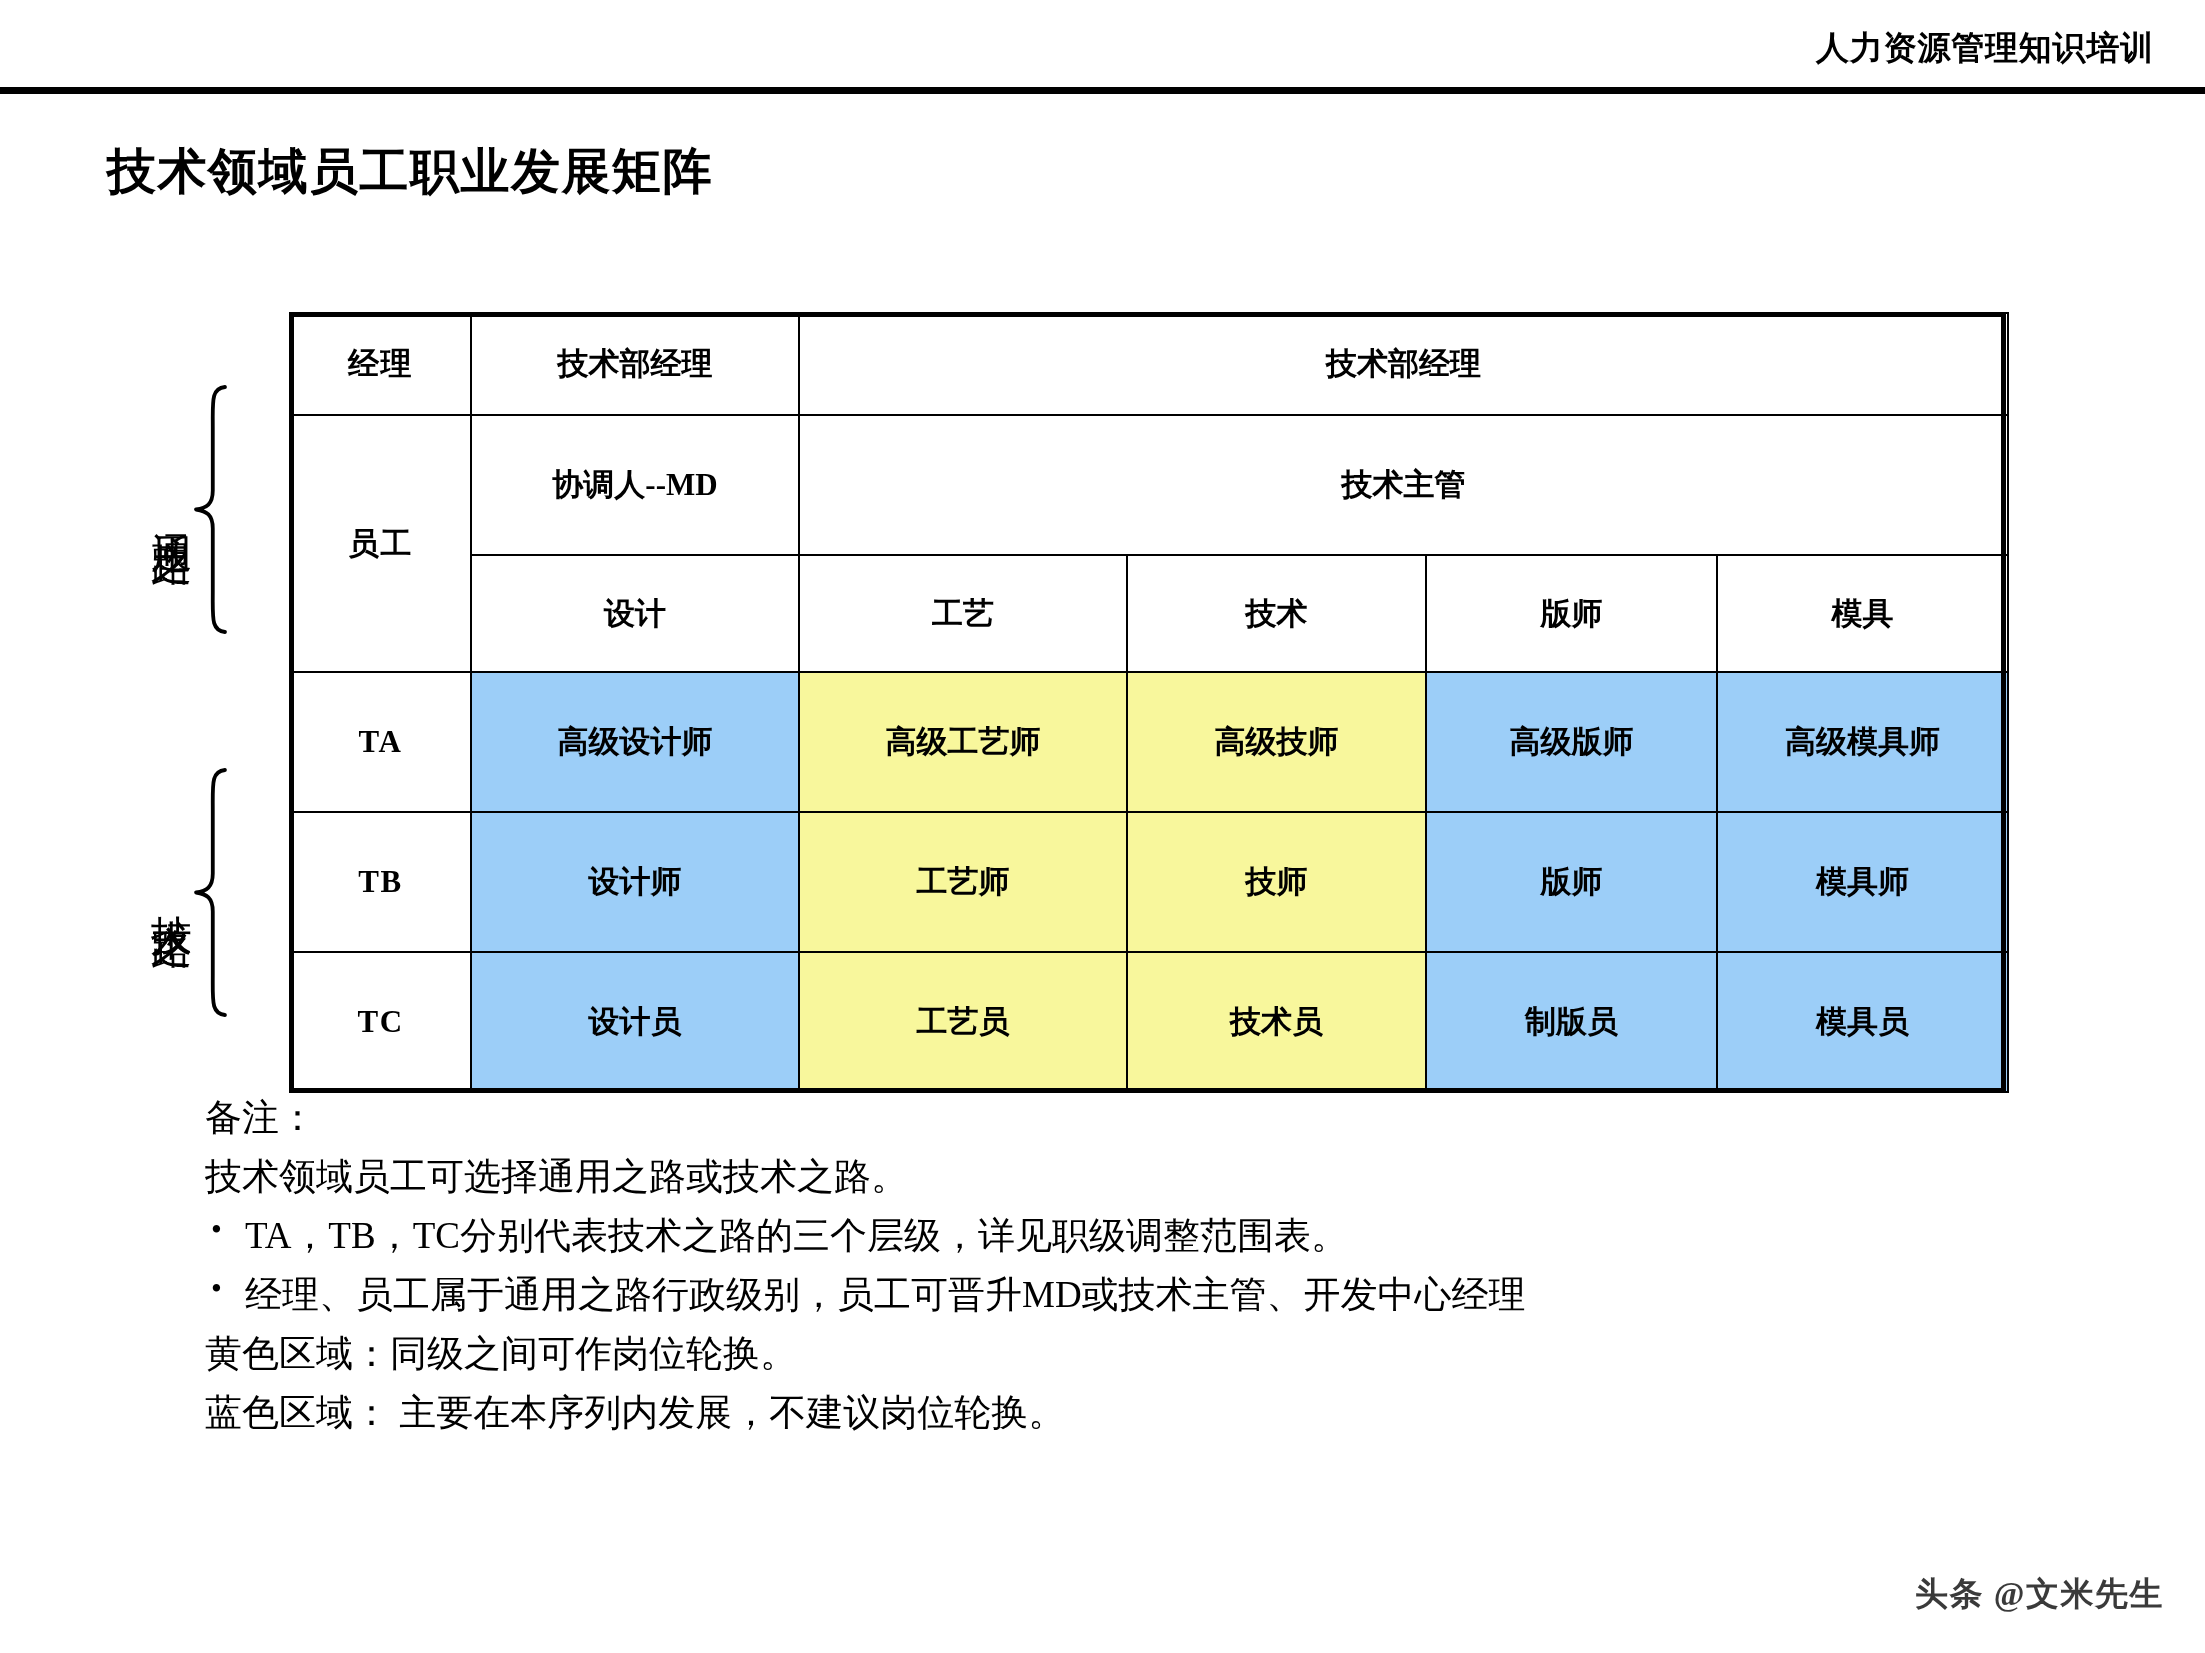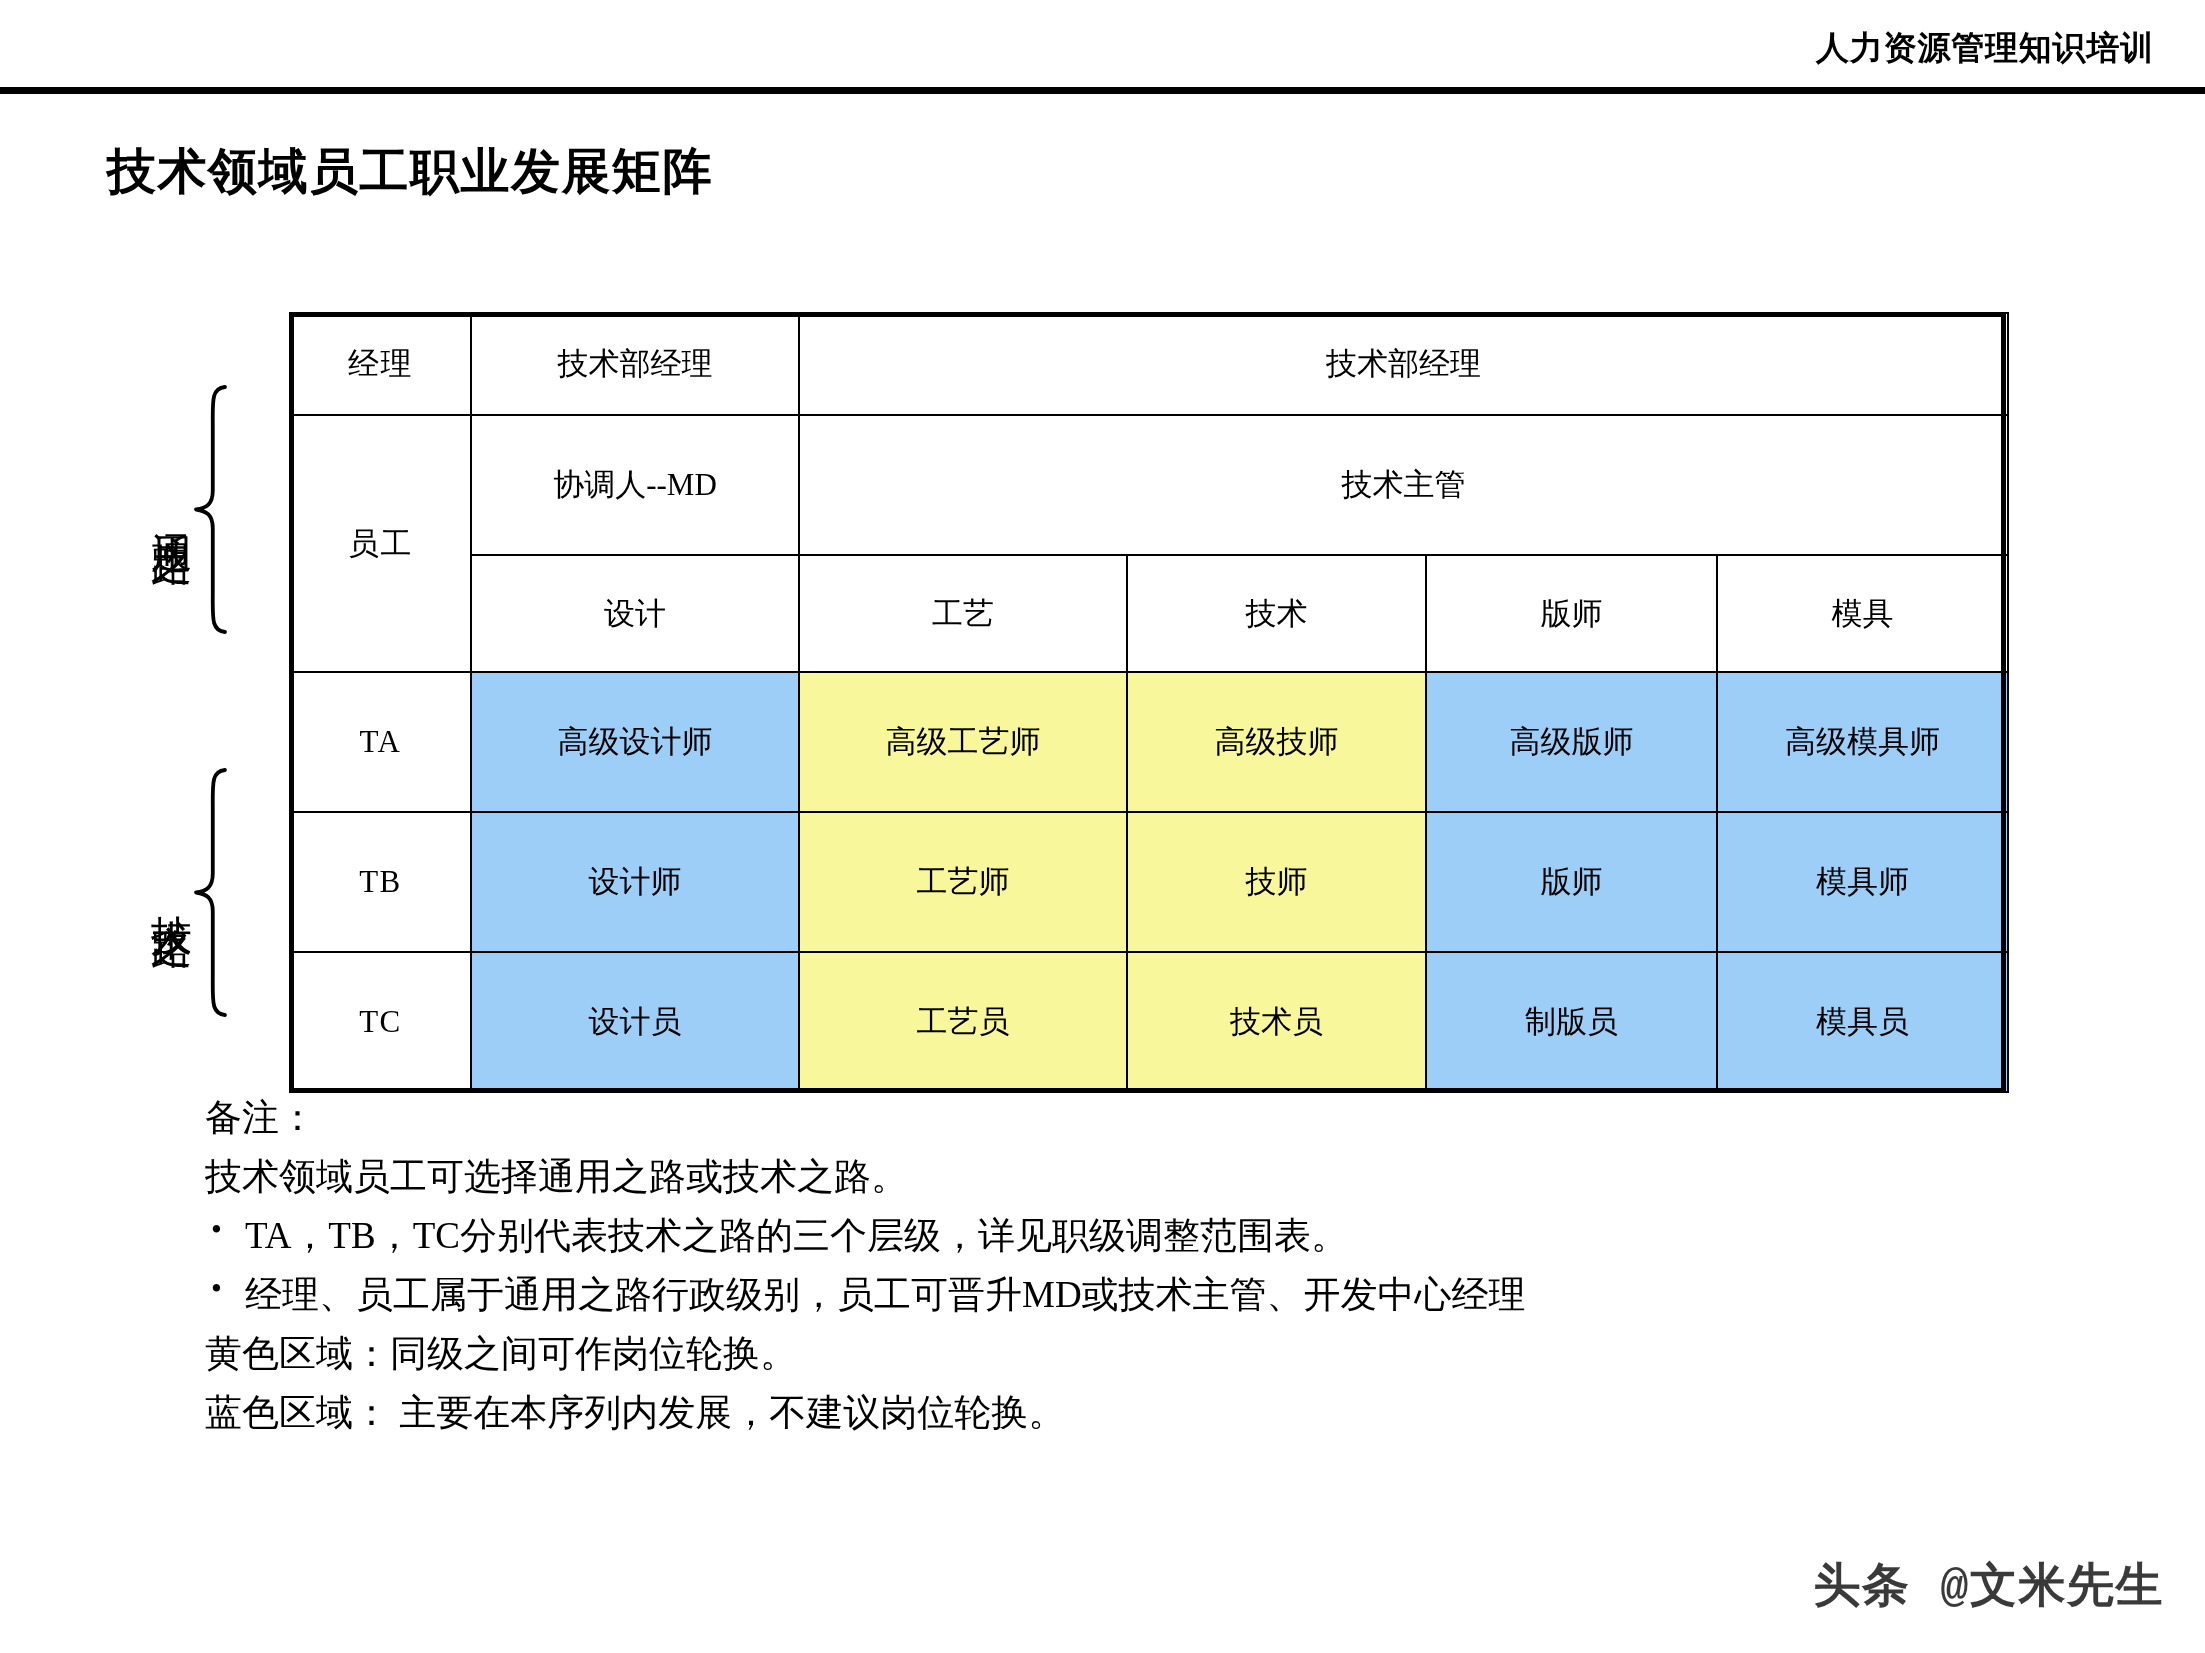--- a/index.html
+++ b/index.html
@@ -68,21 +68,21 @@
     border-collapse: collapse;
     width: 1717px;
     table-layout: fixed;
   }
   table.matrix td {
     border: 2.3px solid #000;
     text-align: center;
     vertical-align: middle;
     font-family: "Liberation Serif", "DejaVu Serif", serif;
     font-size: 31px;
-    font-weight: 400;
+    font-weight: 700;
     color: #000;
     padding: 0;
     background: #ffffff;
   }
   .outer-border {
     position: absolute;
     left: 0;
     top: 0;
     width: 1717px;
     height: 100%;
@@ -152,22 +152,22 @@
     left: 6.1px;
     top: -1.5px;
     font-size: 31px;
   }
 
   
   .watermark {
     position: absolute;
     right: 41px;
     bottom: 37px;
-    font-family: Liberation Mono, monospace;
-    font-size: 47px;
+    font-family: Liberation Serif, serif;
+    font-size: 33px;
     font-weight: 700;
     color: #1a1a1a;
     opacity: 0.86;
     white-space: nowrap;
     letter-spacing: 1.5px;
   }
 </style>
 </head>
 <body>
 

